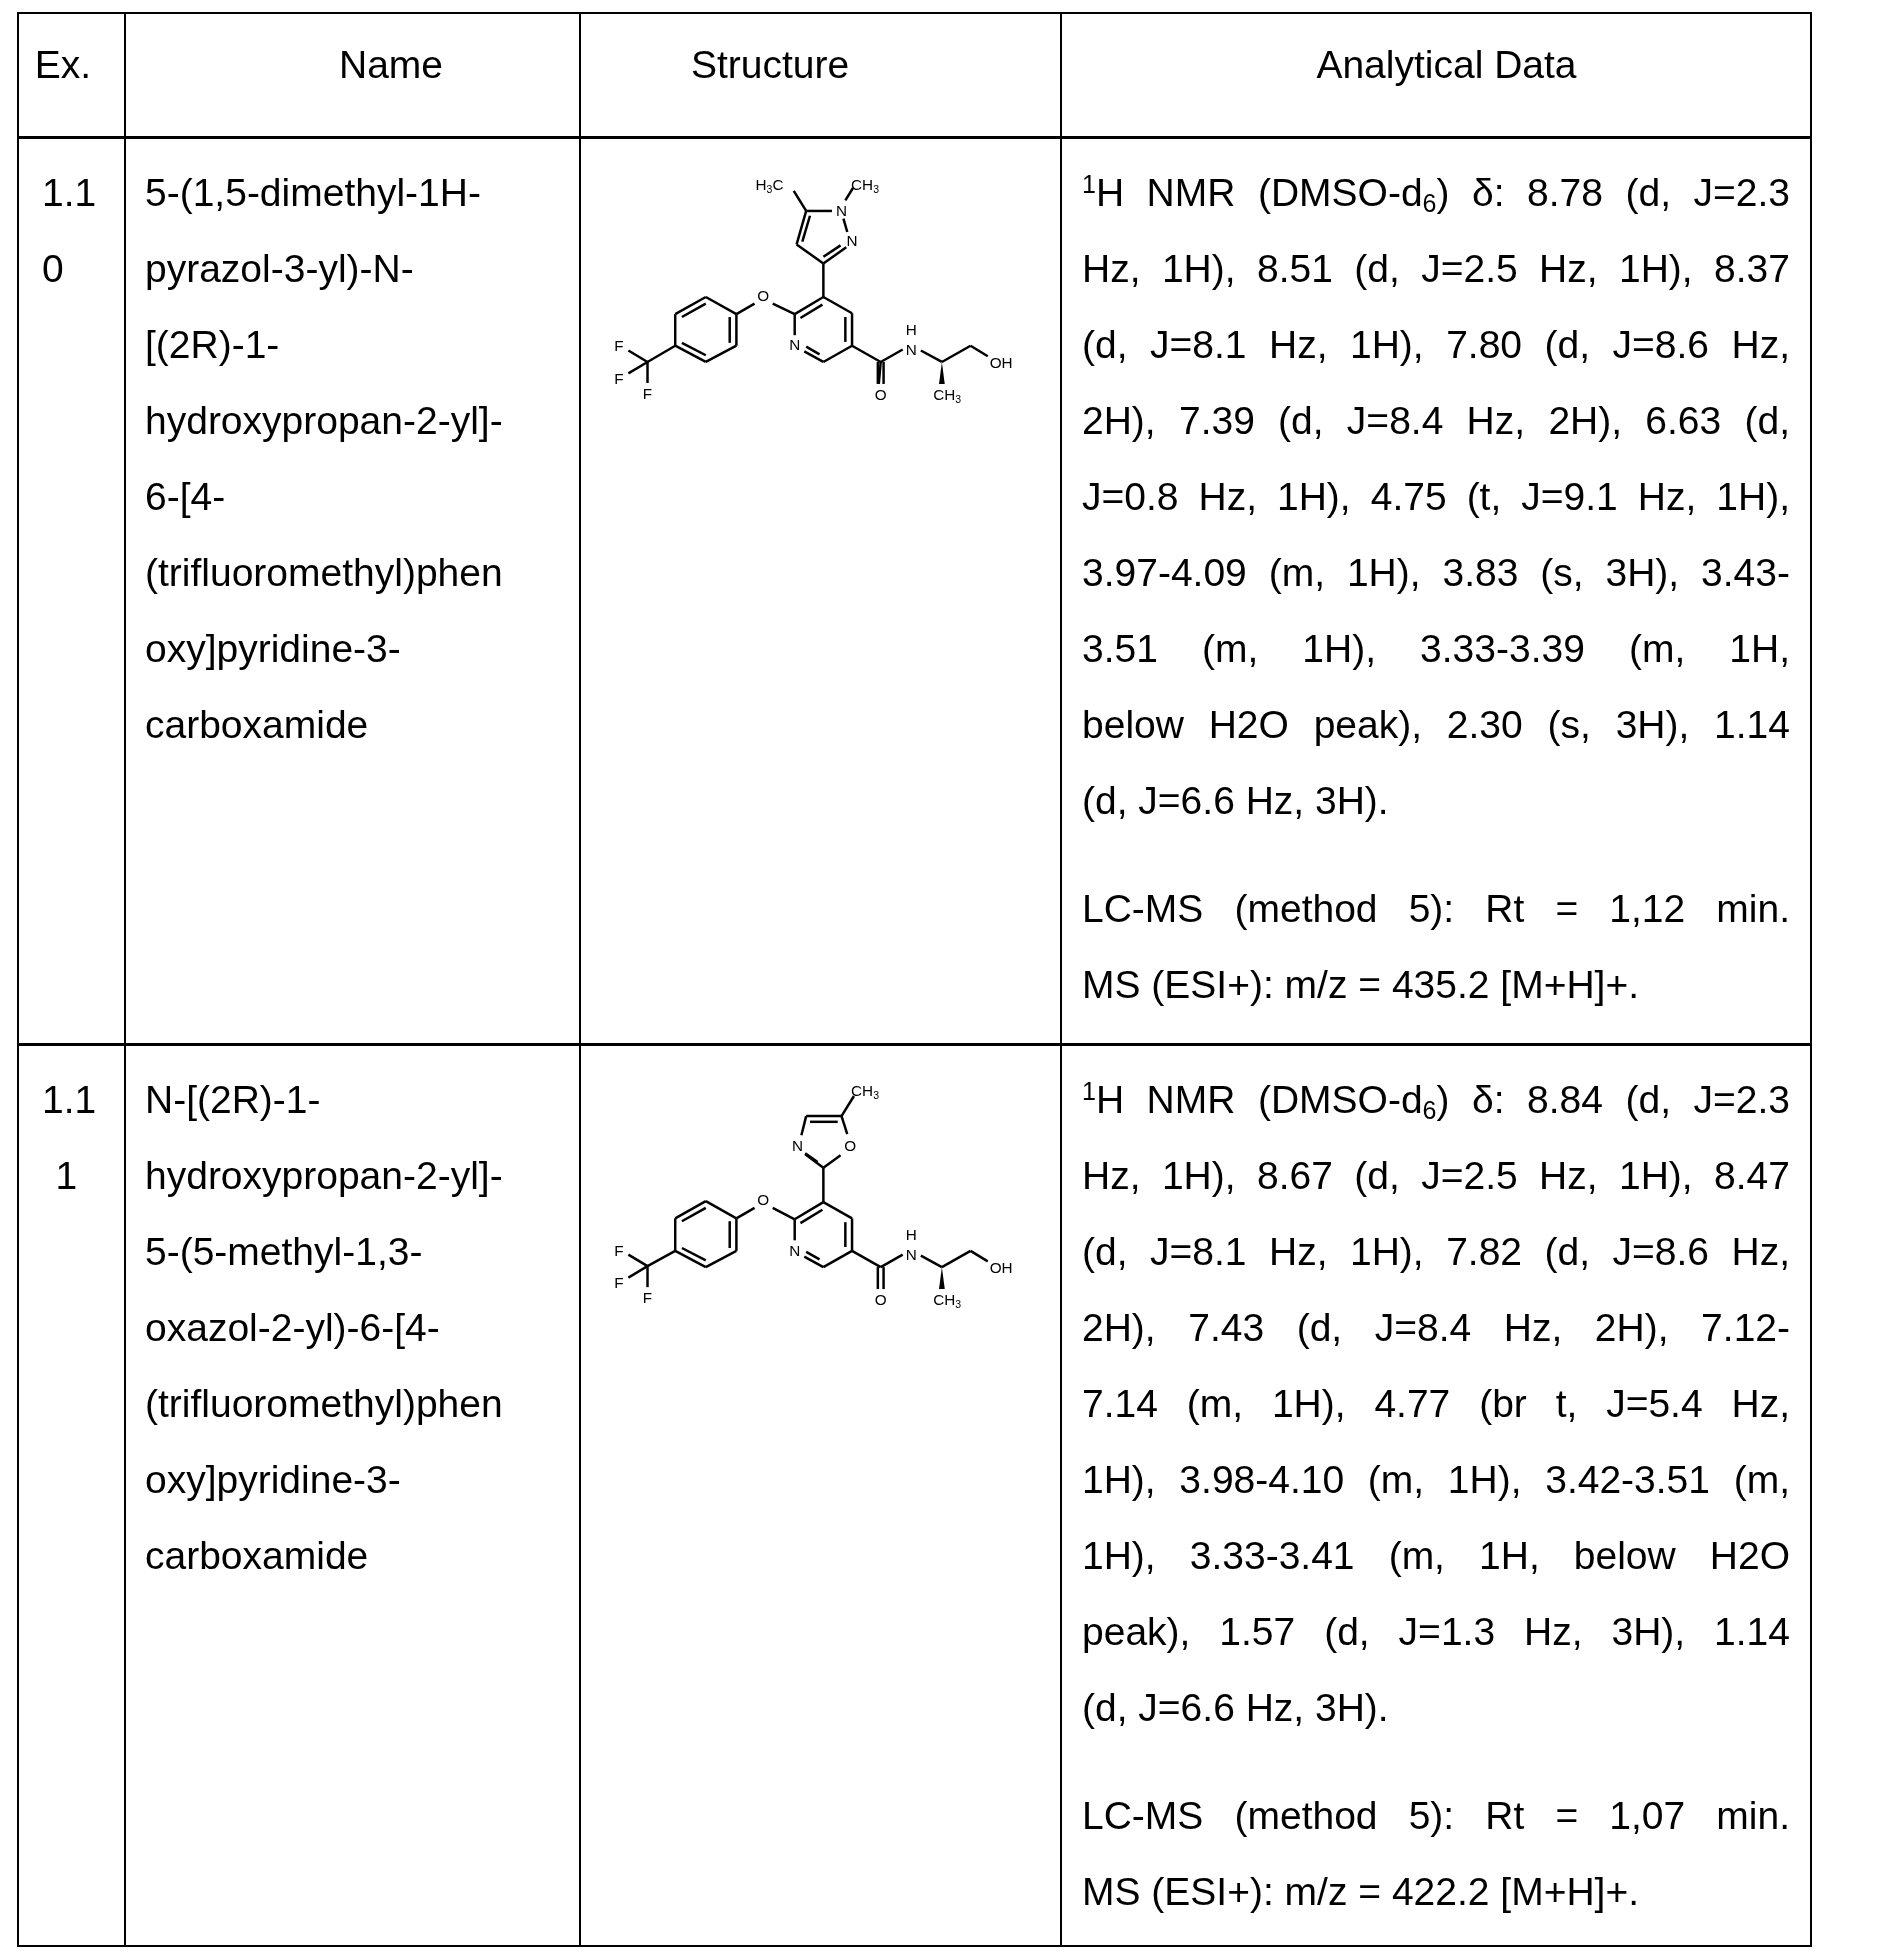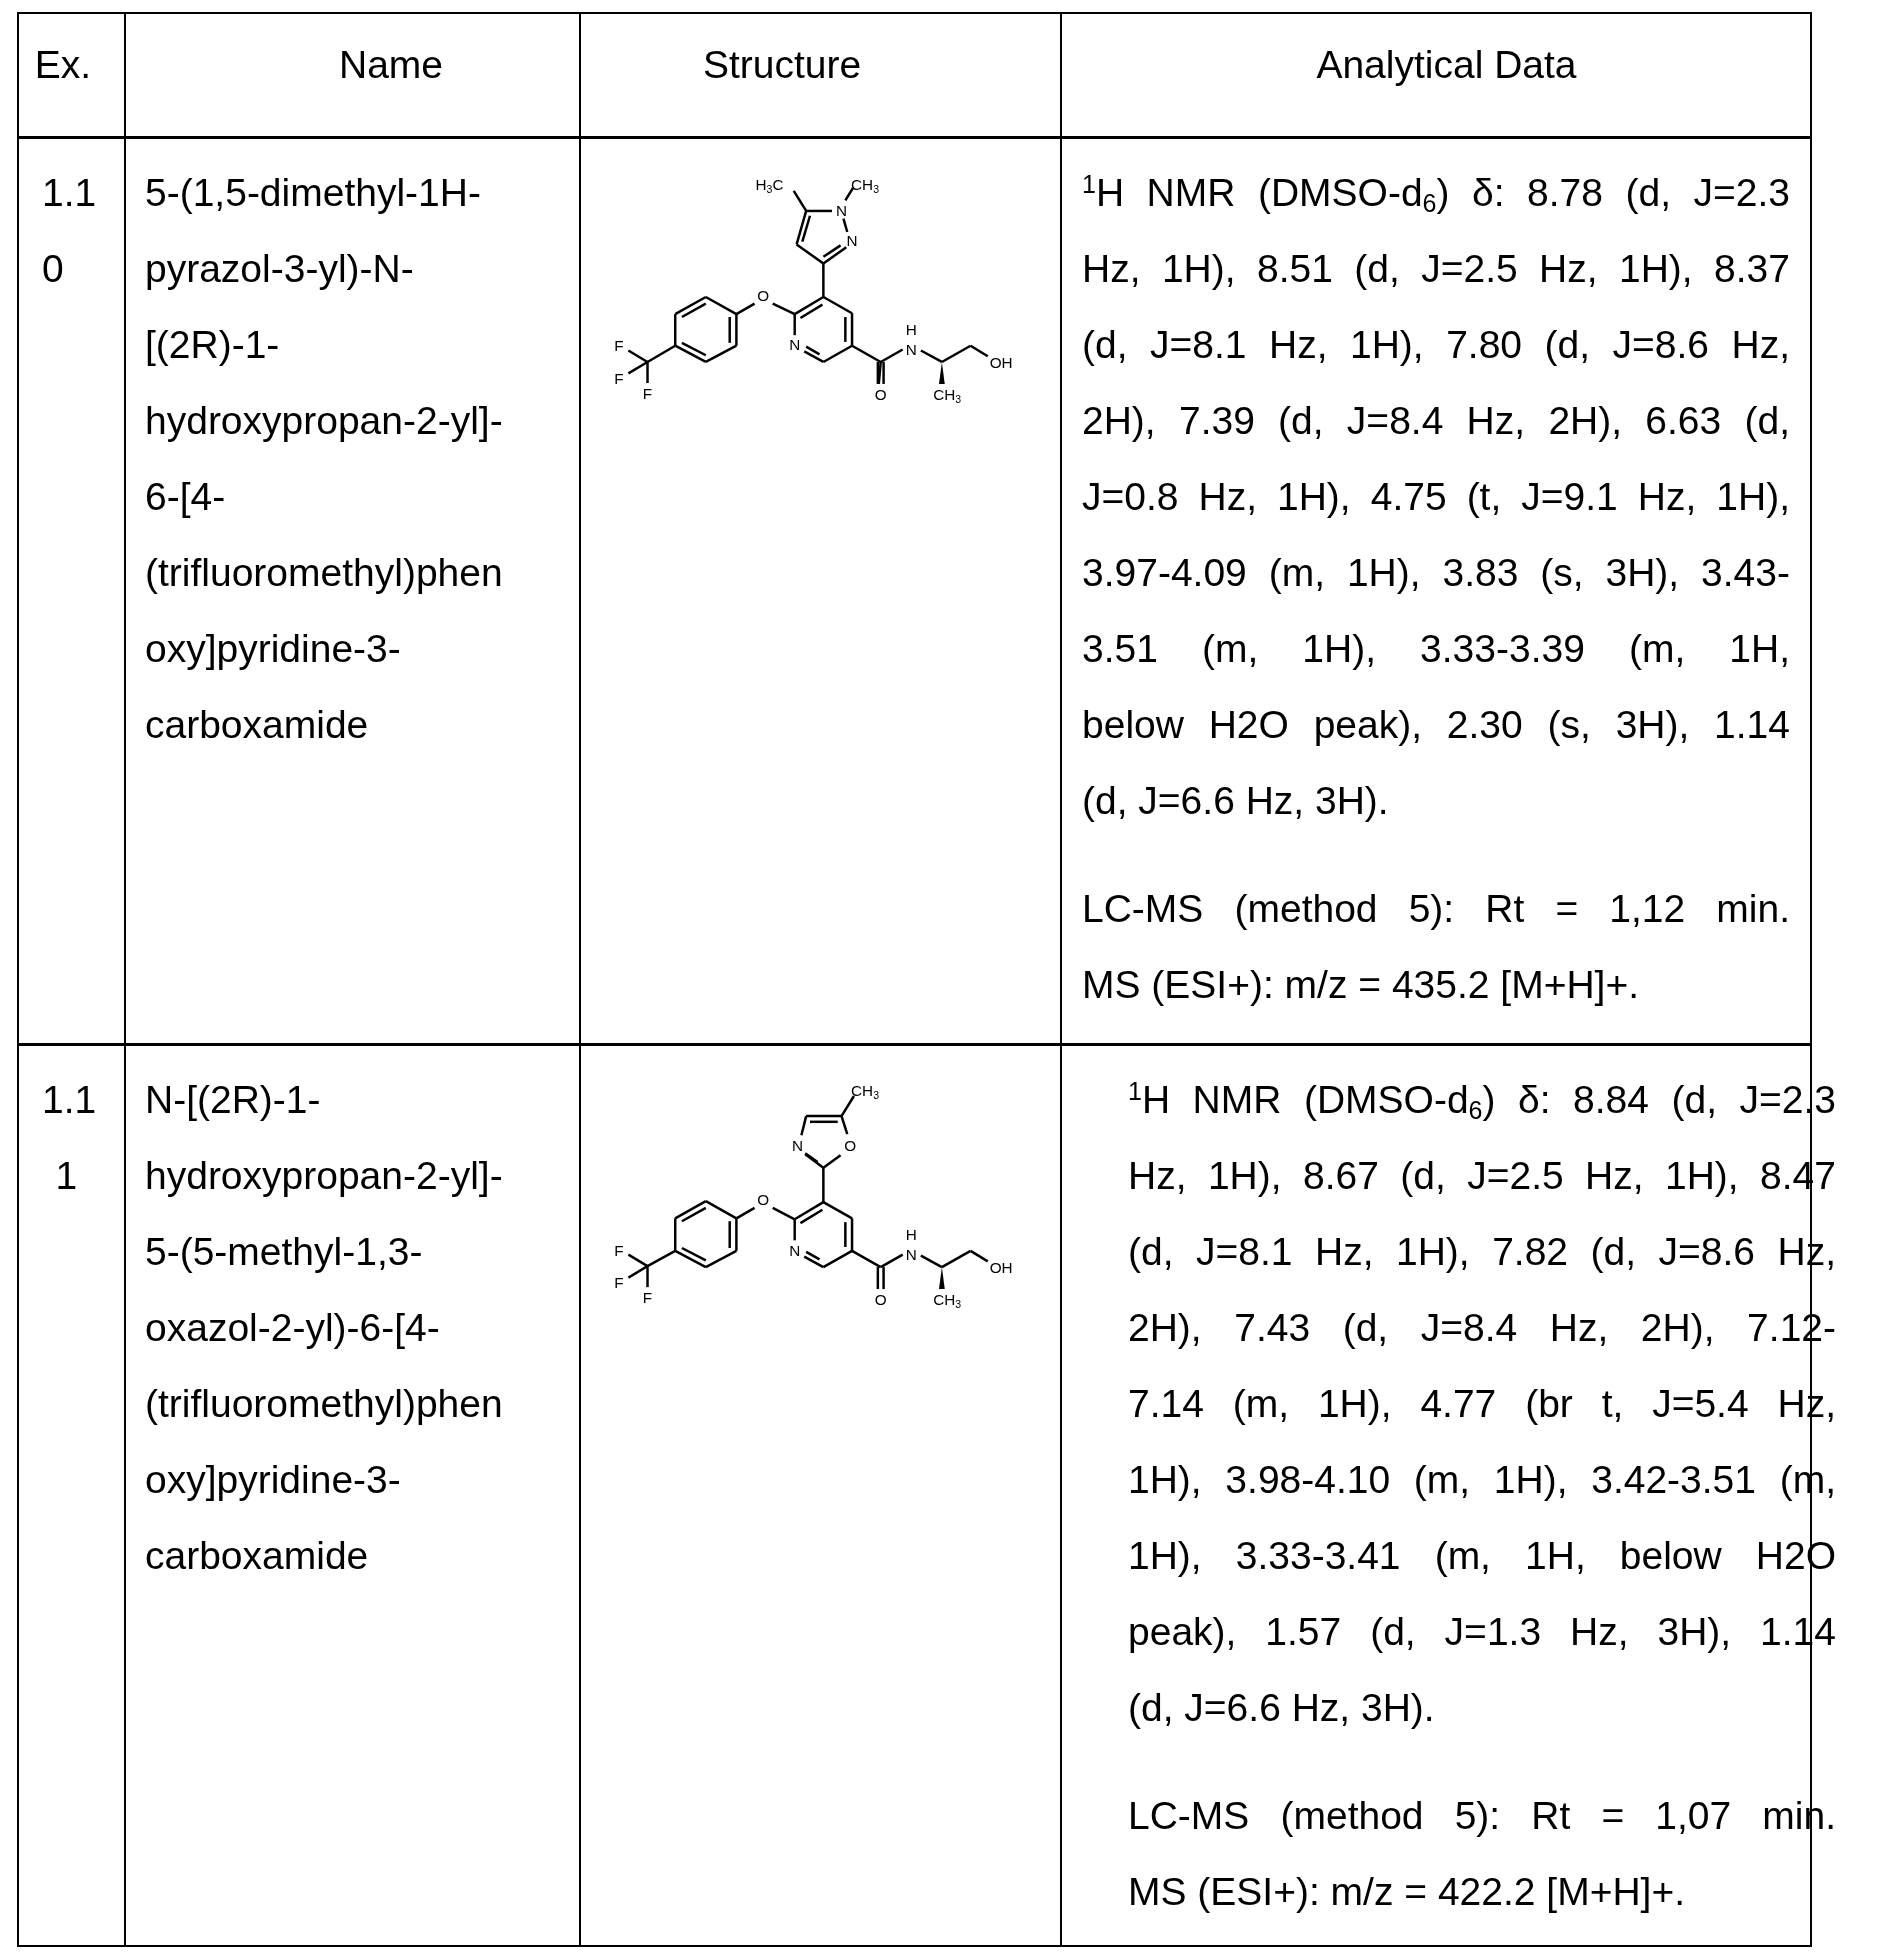--- a/index.html
+++ b/index.html
@@ -31,21 +31,21 @@
 
   <div class="vline" style="left:105px"></div>
   <div class="vline" style="left:560px"></div>
   <div class="vline" style="left:1041px"></div>
 
   <div class="hline" style="top:122px"></div>
   <div class="hline" style="top:1029px"></div>
 
   <div class="cell hcell" style="left:0;top:12.4px;width:88px;">Ex.</div>
   <div class="cell hcell" style="left:107px;top:12.4px;width:530px;">Name</div>
-  <div class="cell hcell" style="left:562px;top:12.4px;width:402px;">Structure</div>
+  <div class="cell hcell" style="left:550px;top:12.4px;width:402px;">Structure</div>
   <div class="cell hcell" style="left:1043px;top:12.4px;width:769px;">Analytical Data</div>
 
   <div class="cell" style="left:23px;top:141px;width:80px;">
     <span class="ex-line">1.1</span>
     <span class="ex-line">0</span>
   </div>
   <div class="cell" style="left:126px;top:141px;width:430px;">
     <span class="name-line">5-(1,5-dimethyl-1H-</span>
     <span class="name-line">pyrazol-3-yl)-N-</span>
     <span class="name-line">[(2R)-1-</span>
@@ -215,21 +215,21 @@
         <text x="291" y="106" text-anchor="middle">O</text>
         <text x="292" y="48"><tspan>CH</tspan><tspan class="sub3" dy="3">3</tspan></text>
         <text x="323" y="267" text-anchor="middle">O</text>
         <text x="355" y="220" text-anchor="middle">N</text>
         <text x="355" y="199" text-anchor="middle">H</text>
         <text x="437" y="233">OH</text>
         <text x="378" y="267"><tspan>CH</tspan><tspan class="sub3" dy="3">3</tspan></text>
       </g>
     </svg>
   </div>
-  <div class="cell" style="left:1063px;top:1048px;width:708px;margin-left:46px;">
+  <div class="cell" style="left:1063px;top:1048px;width:708px;">
     <p class="para">
       <span class="line"><sup>1</sup><span>H NMR (DMSO-d</span><sub>6</sub><span>) δ: 8.84 (d, J=2.3</span></span>
       <span class="line">Hz, 1H), 8.67 (d, J=2.5 Hz, 1H), 8.47</span>
       <span class="line">(d, J=8.1 Hz, 1H), 7.82 (d, J=8.6 Hz,</span>
       <span class="line">2H), 7.43 (d, J=8.4 Hz, 2H), 7.12-</span>
       <span class="line">7.14 (m, 1H), 4.77 (br t, J=5.4 Hz,</span>
       <span class="line">1H), 3.98-4.10 (m, 1H), 3.42-3.51 (m,</span>
       <span class="line">1H), 3.33-3.41 (m, 1H, below H2O</span>
       <span class="line">peak), 1.57 (d, J=1.3 Hz, 3H), 1.14</span>
       <span class="line last">(d, J=6.6 Hz, 3H).</span>

